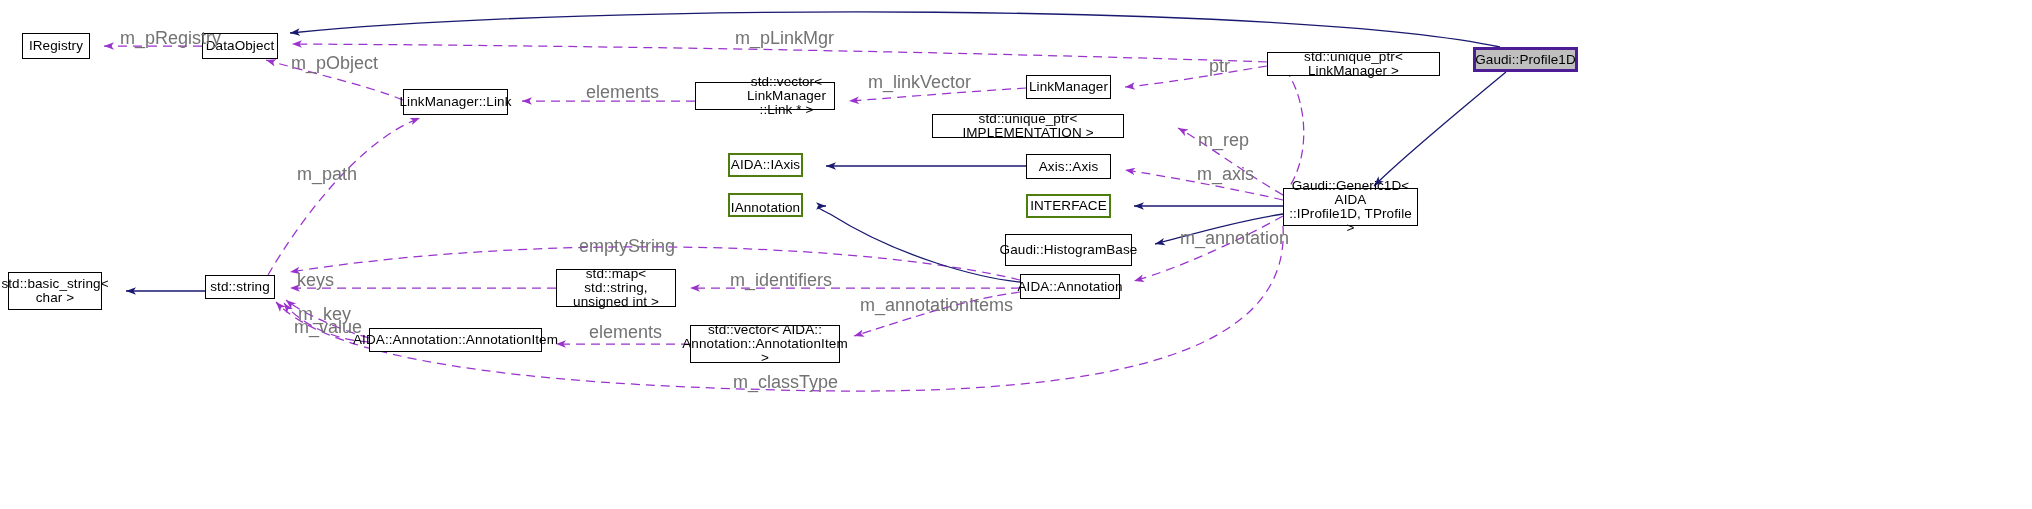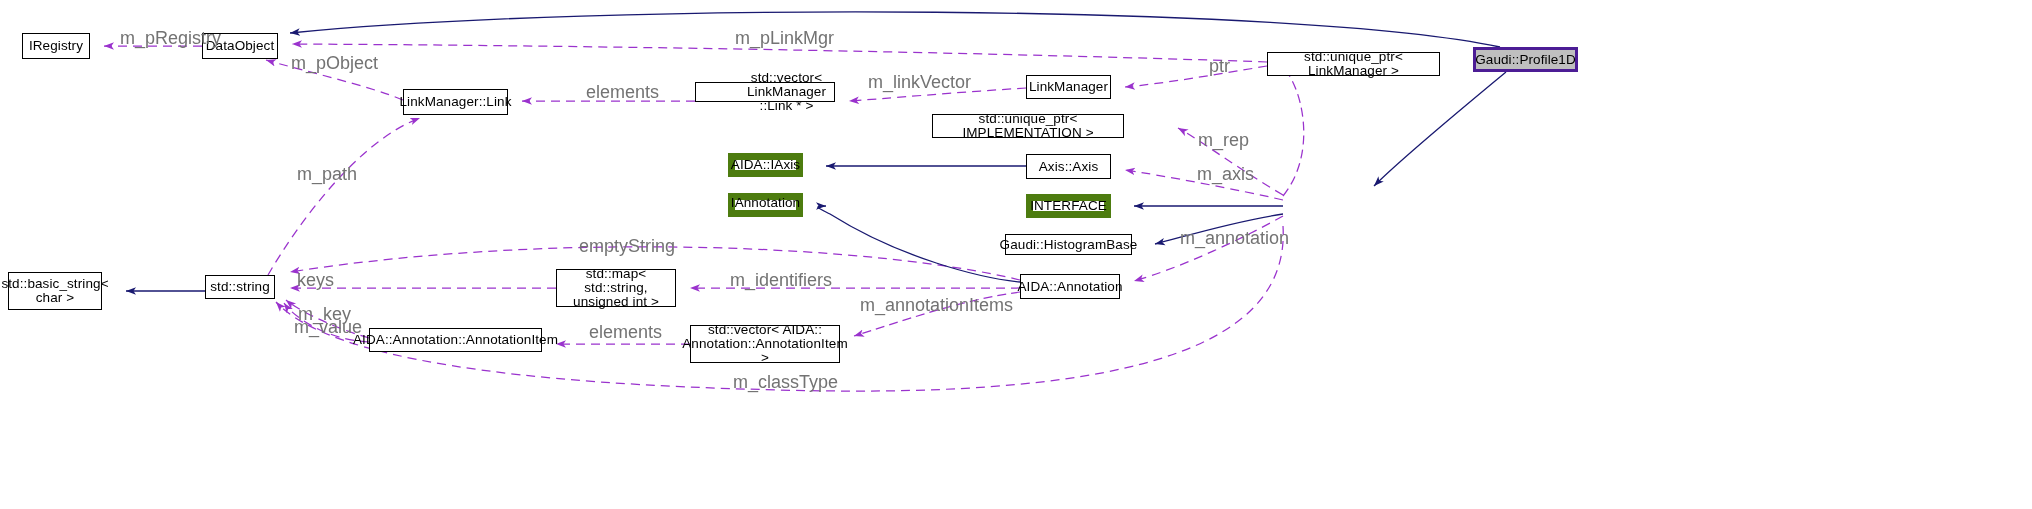--- a/index.html
+++ b/index.html
@@ -2,21 +2,21 @@
 <html><head>
 <meta charset="utf-8">
 <style>
   html,body{margin:0;padding:0;background:#ffffff;}
   body{font-family:"Liberation Sans","DejaVu Sans",sans-serif;}
   #diagram{position:relative;width:2032px;height:509px;background:#ffffff;overflow:hidden;text-decoration:underline;}
   #edges{position:absolute;left:0;top:0;width:2032px;height:509px;}
   .node{position:absolute;box-sizing:border-box;border:1px solid #000000;background:#ffffff;
         display:flex;align-items:center;justify-content:center;text-align:center;
         font-size:13.5px;line-height:14px;color:#000000;letter-spacing:0.1px;z-index:5;}
-  .node.iface{border:7px solid #4d7c0f;}
+  .node.iface{border:2px solid #4d7c0f;}
   .node.highlight{background:#bfbfbf;border:3px solid #4c1d95;}
   .elabel{position:absolute;font-size:18px;line-height:15px;color:#737373;
           white-space:pre;z-index:6;background:transparent;}
   .nline{display:block;}
 </style>
 </head>
 <body>
 
 <div id="diagram">
 
@@ -90,21 +90,21 @@
 
   <div class="node" id="n-iregistry" style="left: 22px; top: 33px; width: 68px; height: 26px;">
     <span class="nline">IRegistry</span>
   </div>
   <div class="node" id="n-dataobject" style="left: 202px; top: 33px; width: 76px; height: 26px; align-items: center;">
     <span class="nline">DataObject</span>
   </div>
   <div class="node" id="n-linkmanager-link" style="left: 403px; top: 89px; width: 105px; height: 26px;">
     <span class="nline">LinkManager::Link</span>
   </div>
-  <div class="node" id="n-vector-link" style="left: 695px; top: 82px; width: 140px; height: 20px; padding-left: 43px;">
+  <div class="node" id="n-vector-link" style="left: 695px; top: 82px; width: 140px; height: 28px; padding-left: 43px;">
     <span>
       <span class="nline">std::vector&lt; LinkManager</span>
       <span class="nline">::Link * &gt;</span>
     </span>
   </div>
   <div class="node" id="n-linkmanager" style="left: 1026px; top: 75px; width: 85px; height: 24px;">
     <span class="nline">LinkManager</span>
   </div>
   <div class="node" id="n-uptr-linkmanager" style="left: 1267px; top: 52px; width: 173px; height: 24px;">
     <span class="nline">std::unique_ptr&lt; LinkManager &gt;</span>
@@ -120,21 +120,27 @@
   </div>
   <div class="node" id="n-gaudi-axis" style="left: 1026px; top: 154px; width: 85px; height: 25px;">
     <span class="nline">Axis::Axis</span>
   </div>
   <div class="node iface" id="n-iannotation" style="left: 728px; top: 193px; width: 75px; height: 24px; align-items: flex-end;">
     <span class="nline">IAnnotation</span>
   </div>
   <div class="node iface" id="n-interface" style="left: 1026px; top: 194px; width: 85px; height: 24px;">
     <span class="nline">INTERFACE</span>
   </div>
-  <div class="node" id="n-histogrambase" style="left: 1005px; top: 234px; width: 127px; height: 21px;">
+  <div class="node" id="n-generic1d" style="left: 1283px; top: 188px; width: 135px; height: 38px;">
+    <span>
+      <span class="nline">Gaudi::Generic1D&lt; AIDA</span>
+      <span class="nline">::IProfile1D, TProfile &gt;</span>
+    </span>
+  </div>
+  <div class="node" id="n-histogrambase" style="left: 1005px; top: 234px; width: 127px; height: 32px;">
     <span class="nline">Gaudi::HistogramBase</span>
   </div>
   <div class="node" id="n-aida-annotation" style="left: 1020px; top: 274px; width: 100px; height: 25px;">
     <span class="nline">AIDA::Annotation</span>
   </div>
   <div class="node" id="n-basic-string" style="left: 8px; top: 272px; width: 94px; height: 38px;">
     <span>
       <span class="nline">std::basic_string&lt;</span>
       <span class="nline">char &gt;</span>
     </span>

